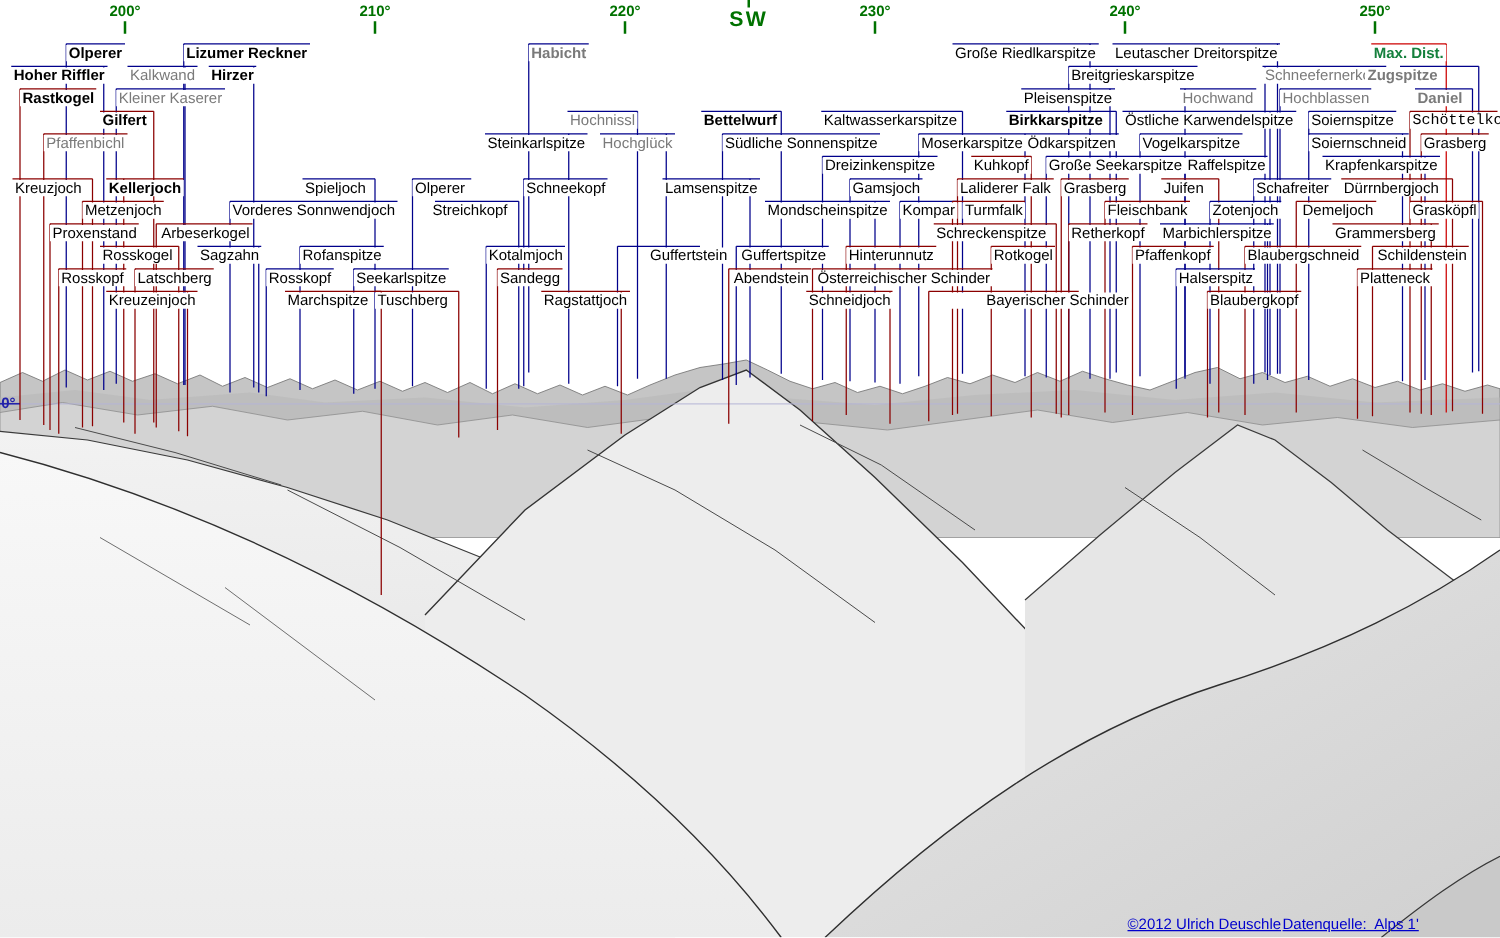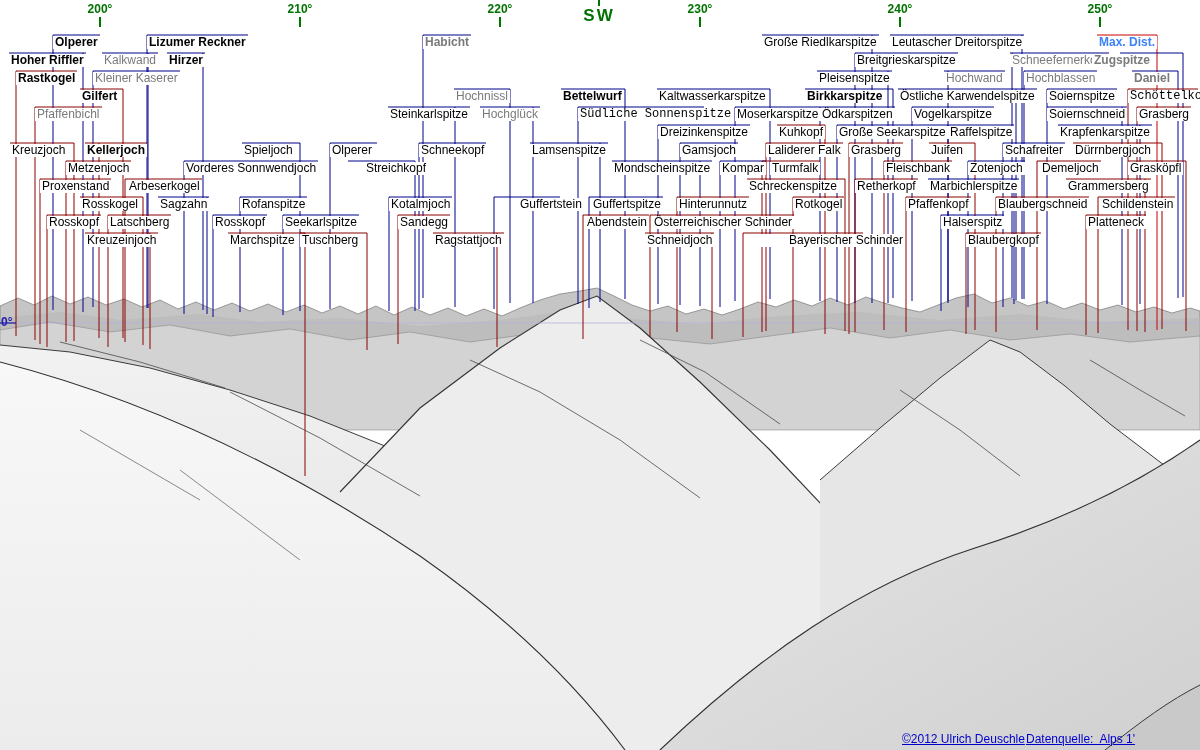--- a/index.html
+++ b/index.html
@@ -3,21 +3,21 @@
 <meta charset="utf-8">
 <style>
   html,body{margin:0;padding:0;background:#fff;}
   #stage{position:relative;width:1200px;height:750px;overflow:hidden;background:#fff;
          font-family:"Liberation Sans",sans-serif;}
   #terrain,#lines{position:absolute;left:0;top:0;pointer-events:none;}
   .peak-label{position:absolute;font:12px/13px "Liberation Sans",sans-serif;height:13px;
               background:#fff;padding:0 2px;white-space:nowrap;color:#000;}
   .peak-label.bold{font-weight:bold;}
   .peak-label.gray{color:#7a7a7a;}
-  .peak-label.redtext{color:#3b82f6;}
+  .peak-label.redtext{color:#15803d;}
   .compass-mark{position:absolute;transform:translateX(-50%);font:bold 12px "Liberation Sans",sans-serif;
                 color:#007200;top:2px;white-space:nowrap;}
   .compass-tick{position:absolute;width:2px;height:10px;background:#007200;transform:translateX(-50%);top:17px;}
   .sw-mark{position:absolute;transform:translateX(-50%);font:bold 17px "Liberation Sans",sans-serif;
            letter-spacing:2px;color:#007200;top:6px;}
   .sw-tick{position:absolute;width:2px;height:6px;background:#007200;transform:translateX(-50%);top:0;}
   .horizon-label{position:absolute;left:1px;top:315px;font:bold 12px "Liberation Sans",sans-serif;color:#2222aa;}
   .credit{position:absolute;top:732px;font:12px "Liberation Sans",sans-serif;color:#0000cc;
           text-decoration:underline;cursor:pointer;white-space:pre;}
 </style>
@@ -289,21 +289,21 @@
       <div class="peak-label gray" style="left: 454px; top: 90px;">Hochnissl</div>
       <div class="peak-label bold" style="left: 561px; top: 90px;">Bettelwurf</div>
       <div class="peak-label" style="left: 657px; top: 90px;">Kaltwasserkarspitze</div>
       <div class="peak-label bold" style="left: 805px; top: 90px;">Birkkarspitze</div>
       <div class="peak-label" style="left: 898px; top: 90px;">Östliche Karwendelspitze</div>
       <div class="peak-label" style="left: 1047px; top: 90px;">Soiernspitze</div>
       <div class="peak-label" style="left: 1128px; top: 90px; font-family: Liberation Mono, monospace;">Schöttelkopf</div>
       <div class="peak-label gray" style="left: 35px; top: 108px;">Pfaffenbichl</div>
       <div class="peak-label" style="left: 388px; top: 108px;">Steinkarlspitze</div>
       <div class="peak-label gray" style="left: 480px; top: 108px;">Hochglück</div>
-      <div class="peak-label" style="left: 578px; top: 108px; font-family: Liberation Mono, monospace;">Südliche Sonnenspitze</div>
+      <div class="peak-label" style="left: 578px; top: 108px;">Südliche Sonnenspitze</div>
       <div class="peak-label" style="left: 735px; top: 108px;">Moserkarspitze</div>
       <div class="peak-label" style="left: 820px; top: 108px;">Ödkarspitzen</div>
       <div class="peak-label" style="left: 912px; top: 108px;">Vogelkarspitze</div>
       <div class="peak-label" style="left: 1047px; top: 108px;">Soiernschneid</div>
       <div class="peak-label" style="left: 1137px; top: 108px;">Grasberg</div>
       <div class="peak-label" style="left: 658px; top: 126px;">Dreizinkenspitze</div>
       <div class="peak-label" style="left: 777px; top: 126px;">Kuhkopf</div>
       <div class="peak-label" style="left: 837px; top: 126px;">Große Seekarspitze</div>
       <div class="peak-label" style="left: 948px; top: 126px;">Raffelspitze</div>
       <div class="peak-label" style="left: 1058px; top: 126px;">Krapfenkarspitze</div>
@@ -314,21 +314,21 @@
       <div class="peak-label" style="left: 419px; top: 144px;">Schneekopf</div>
       <div class="peak-label" style="left: 530px; top: 144px;">Lamsenspitze</div>
       <div class="peak-label" style="left: 680px; top: 144px;">Gamsjoch</div>
       <div class="peak-label" style="left: 766px; top: 144px;">Laliderer Falk</div>
       <div class="peak-label" style="left: 849px; top: 144px;">Grasberg</div>
       <div class="peak-label" style="left: 929px; top: 144px;">Juifen</div>
       <div class="peak-label" style="left: 1003px; top: 144px;">Schafreiter</div>
       <div class="peak-label" style="left: 1073px; top: 144px;">Dürrnbergjoch</div>
       <div class="peak-label" style="left: 66px; top: 162px;">Metzenjoch</div>
       <div class="peak-label" style="left: 184px; top: 162px;">Vorderes Sonnwendjoch</div>
-      <div class="peak-label" style="left: 364px; top: 162px; text-align: right;">Streichkopf</div>
+      <div class="peak-label" style="left: 344px; top: 162px; text-align: right;">Streichkopf</div>
       <div class="peak-label" style="left: 612px; top: 162px;">Mondscheinspitze</div>
       <div class="peak-label" style="left: 720px; top: 162px;">Kompar</div>
       <div class="peak-label" style="left: 770px; top: 162px;">Turmfalk</div>
       <div class="peak-label" style="left: 884px; top: 162px;">Fleischbank</div>
       <div class="peak-label" style="left: 968px; top: 162px;">Zotenjoch</div>
       <div class="peak-label" style="left: 1040px; top: 162px;">Demeljoch</div>
       <div class="peak-label" style="left: 1128px; top: 162px;">Grasköpfl</div>
       <div class="peak-label" style="left: 40px; top: 180px;">Proxenstand</div>
       <div class="peak-label" style="left: 127px; top: 180px;">Arbeserkogel</div>
       <div class="peak-label" style="left: 747px; top: 180px;">Schreckenspitze</div>

